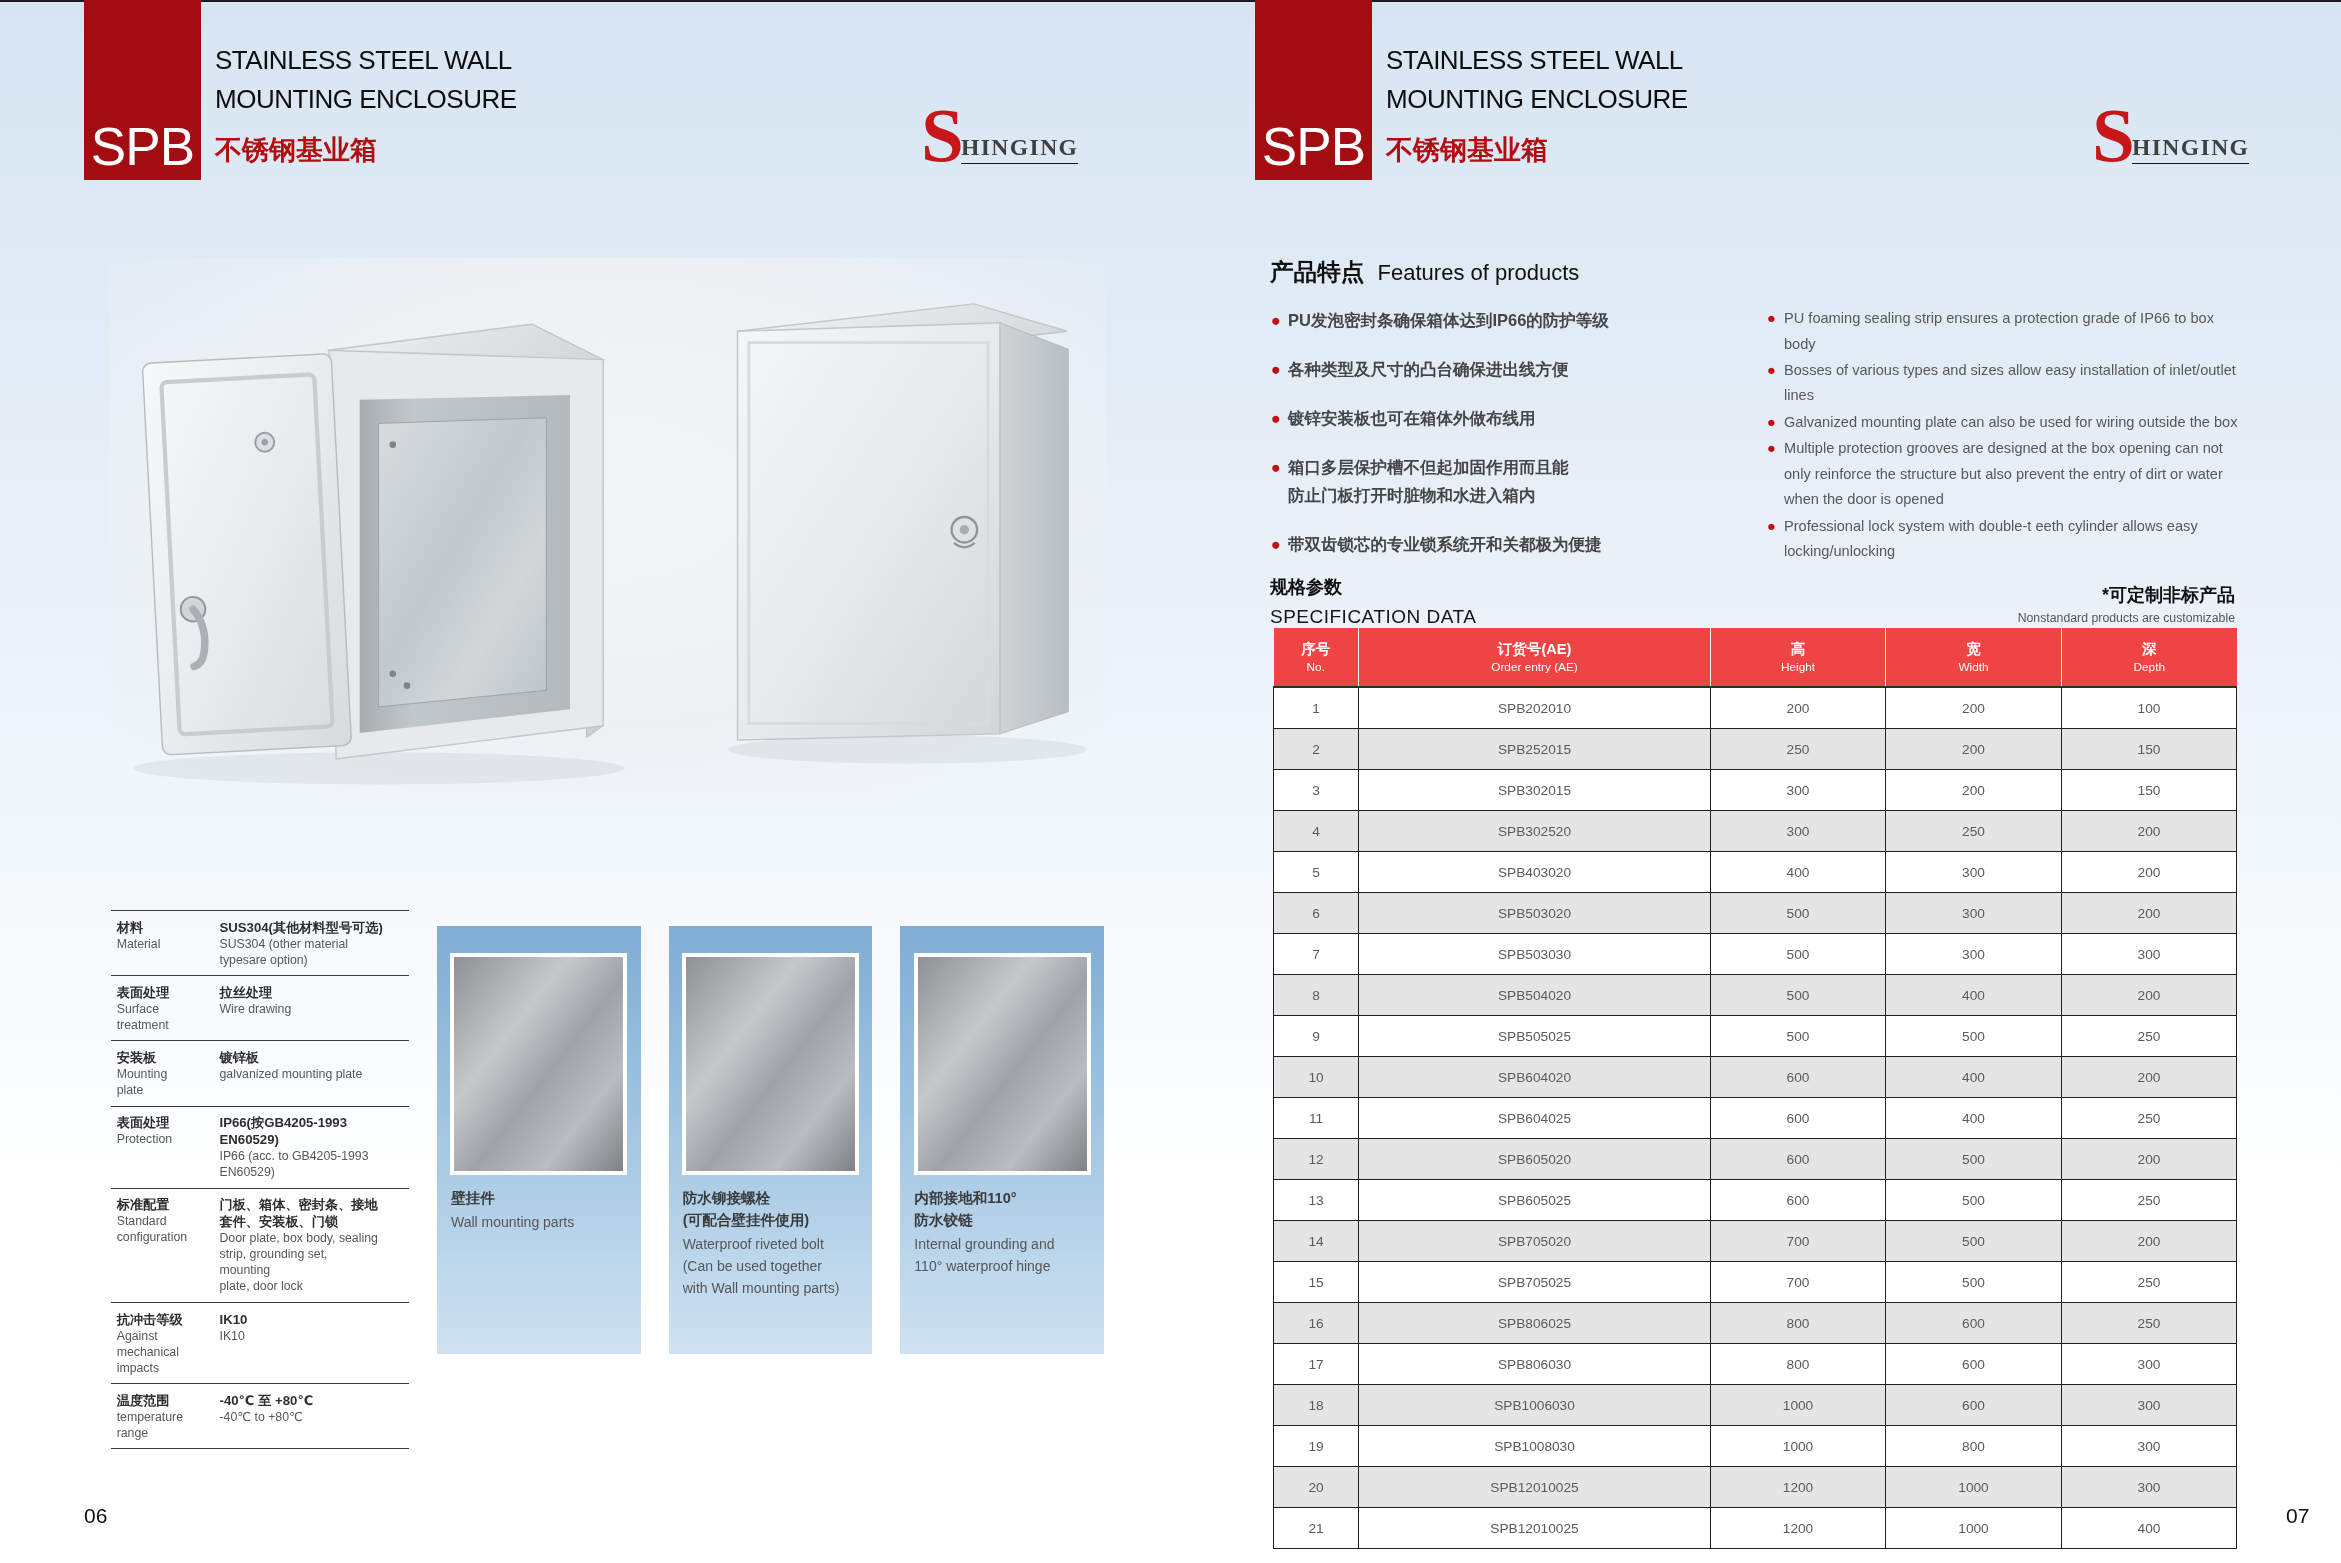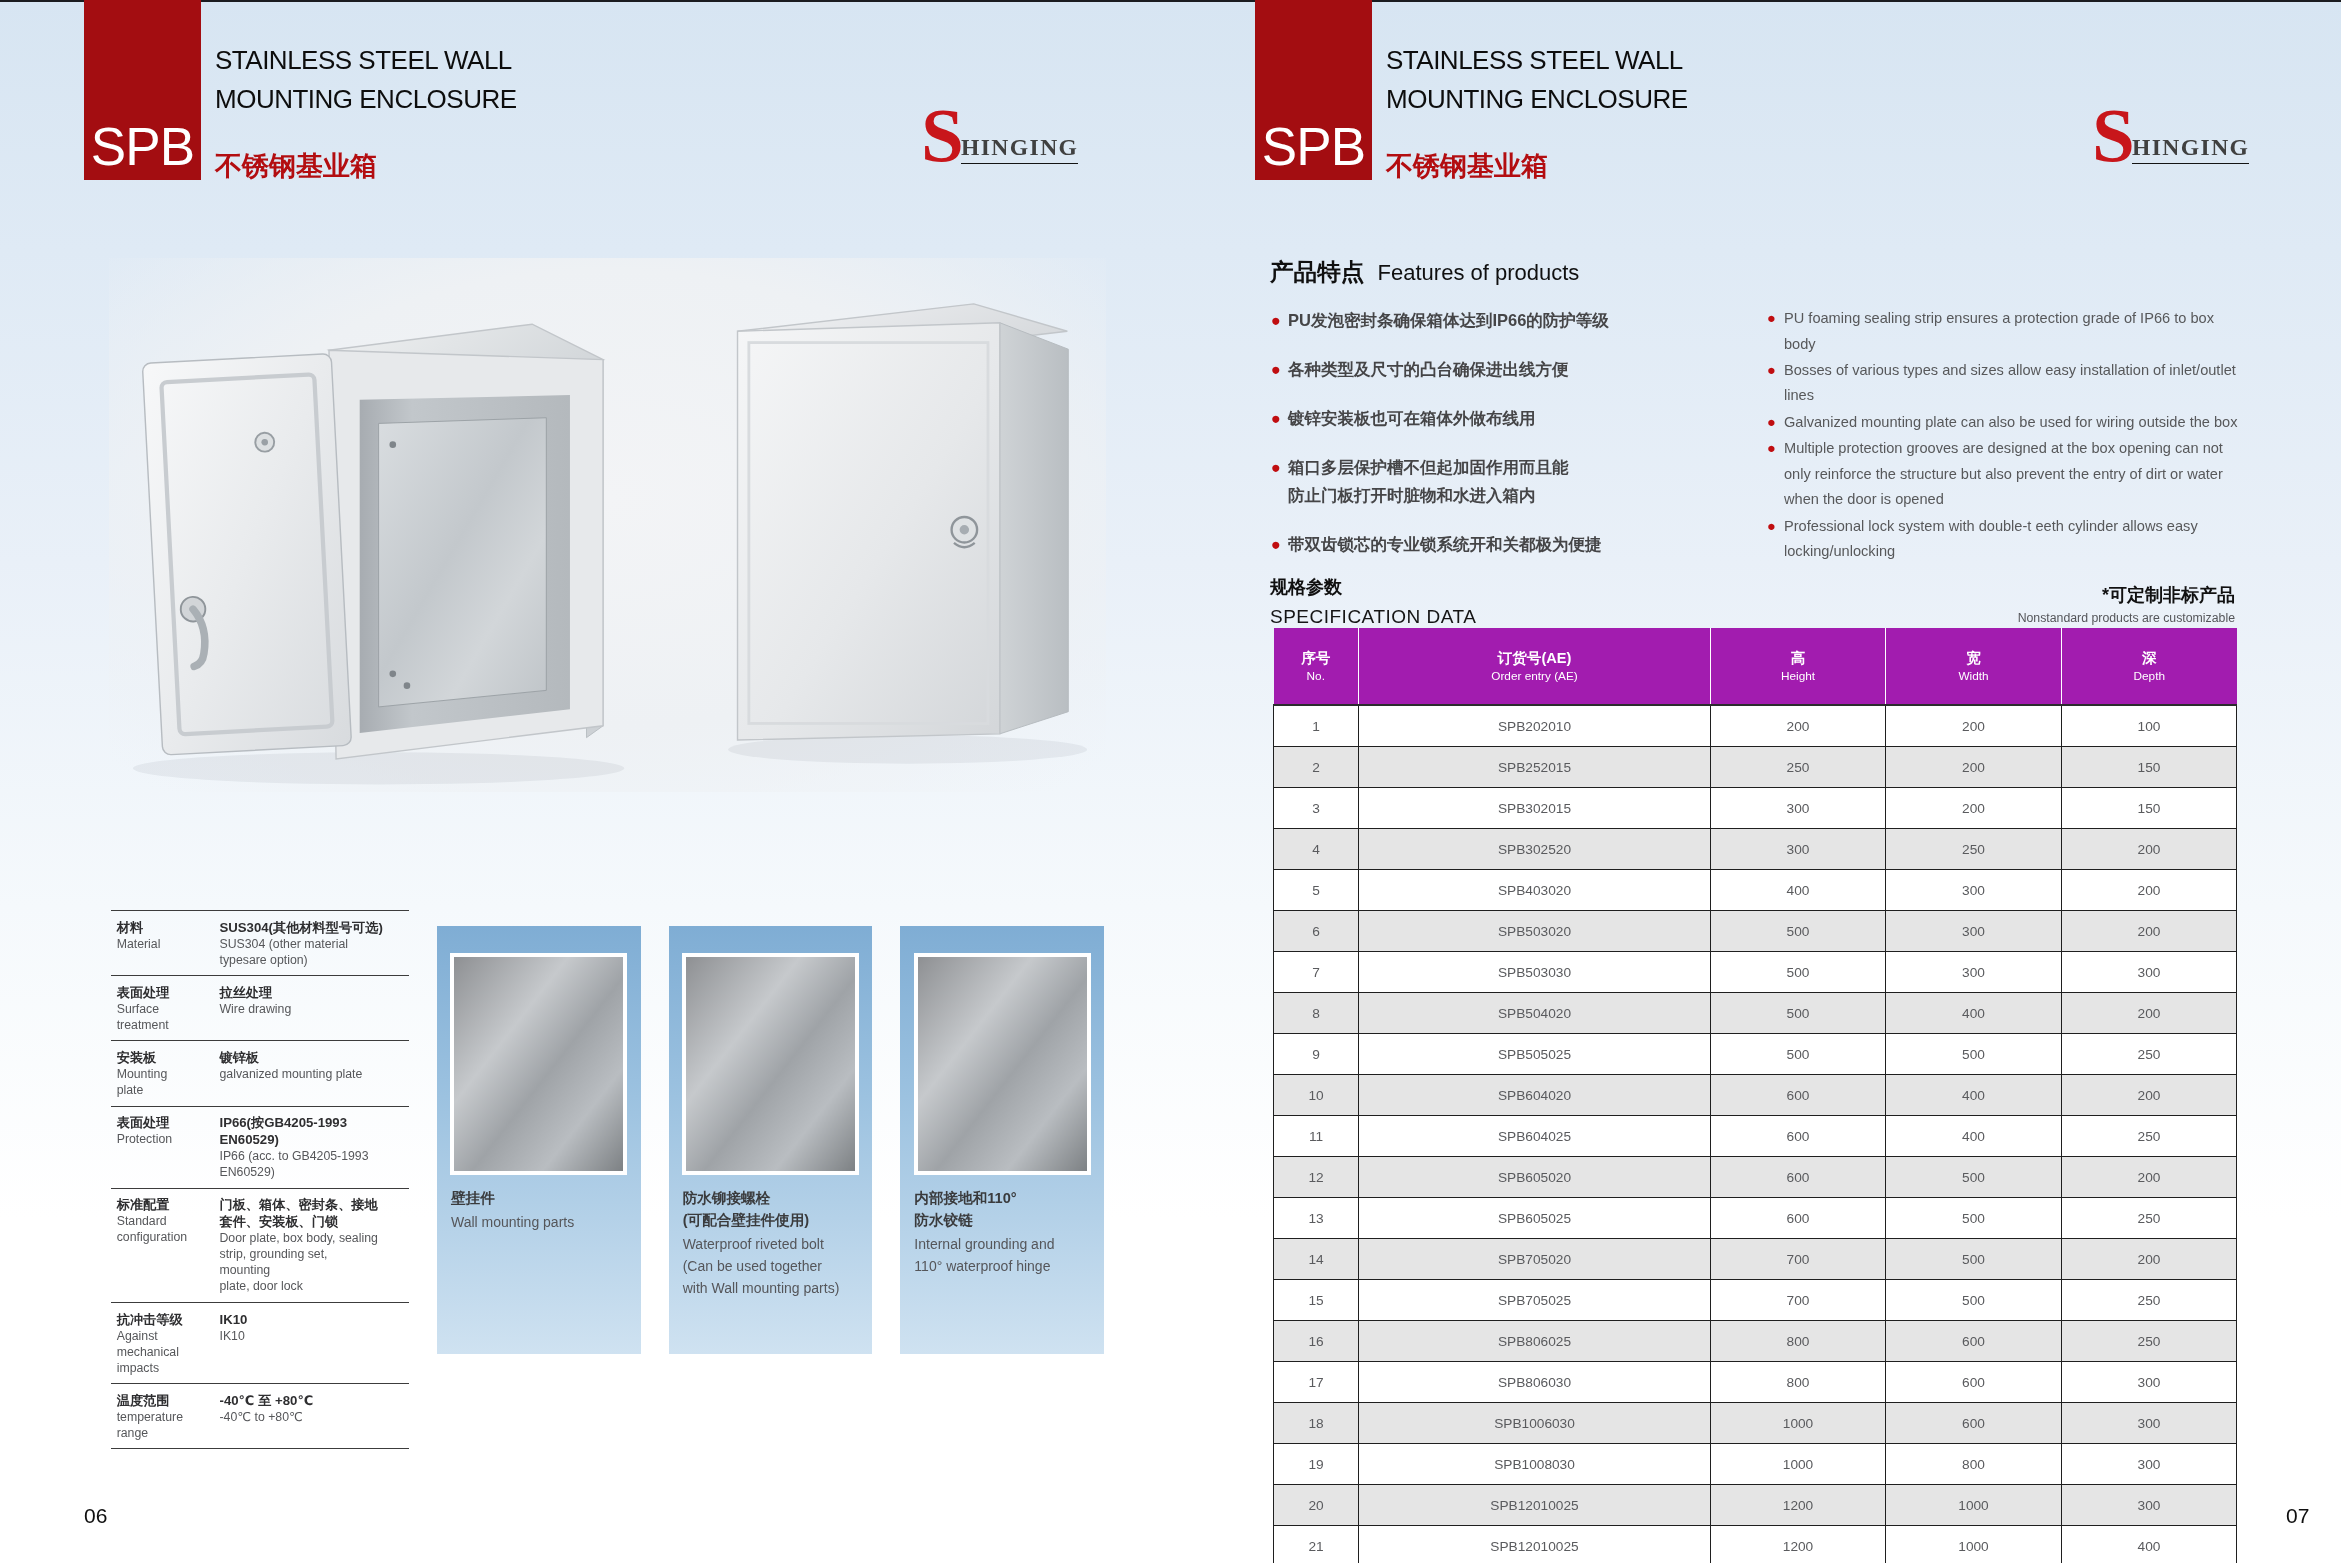--- a/index.html
+++ b/index.html
@@ -11,21 +11,21 @@
   .topline{position:absolute;left:0;top:0;width:100%;height:1.9px;background:#1a1b1f;}
   .page{position:absolute;top:0;width:1171px;height:1563px;}
   #page-left{left:0;} #page-right{left:1171px;}
 
   
   .series-badge{position:absolute;left:84px;top:0;width:117px;height:180px;background:#a30d11;}
   .series-label{position:absolute;left:0;bottom:2.8px;width:100%;text-align:center;
     color:#ffffff;font-size:53px;letter-spacing:-0.9px;}
   .page-title{position:absolute;left:215px;top:41px;color:#0d0d0d;font-size:26px;line-height:39px;
     letter-spacing:-0.5px;white-space:nowrap;}
-  .page-subtitle{position:absolute;left:215px;top:132px;color:#b30d10;font-size:27px;font-weight:bold;white-space:nowrap;margin-top:16px;}
+  .page-subtitle{position:absolute;left:215px;top:132px;color:#b30d10;font-size:27px;font-weight:bold;white-space:nowrap;}
   .brand-logo{position:absolute;left:921px;top:100px;width:198px;height:80px;white-space:nowrap;}
   .logo-s{font-family:"Liberation Serif","DejaVu Serif",serif;font-weight:bold;font-size:77px;color:#c8161b;line-height:71px;}
   .logo-rest{font-family:"Liberation Serif","DejaVu Serif",serif;font-weight:bold;font-size:23.6px;color:#404040;
     letter-spacing:1.4px;border-bottom:1.9px double #141414;padding-bottom:2.8px;position:relative;top:-5.7px;left:-2.8px;}
 
   
   .product-photo{position:absolute;left:109px;top:258px;width:997px;height:534px;
     background:radial-gradient(ellipse at 50% 45%, #f3f4f6 0%, #eef1f4 55%, rgba(238,241,244,0) 95%);}
   .product-photo svg{position:absolute;}
 
@@ -67,22 +67,22 @@
   .ftext{white-space:pre-line;}
 
   
   .spec-heading-cn{position:absolute;left:99px;top:575px;font-size:18px;font-weight:bold;color:#101010;}
   .spec-heading-en{position:absolute;left:99px;top:606px;font-size:19px;color:#151515;letter-spacing:0.5px;}
   .spec-note{position:absolute;left:709px;top:583px;width:355px;text-align:right;}
   .spec-note-cn{font-size:18px;font-weight:bold;color:#111;}
   .spec-note-en{font-size:12.3px;color:#55565a;margin-top:3.8px;}
 
   .specification-table{position:absolute;left:102px;top:628px;width:962px;border-collapse:collapse;table-layout:fixed;}
-  .specification-table th{background:#a21caf;color:#ffffff;font-weight:normal;height:52px;
-    vertical-align:middle;padding:12px;border-left:1.4px solid #ffffff;}
+  .specification-table th{background:#ef4444;color:#ffffff;font-weight:normal;height:52px;
+    vertical-align:middle;padding:3px;border-left:1.4px solid #ffffff;}
   .specification-table th:first-child{border-left:none;}
   .th-cn{display:block;font-size:14.6px;font-weight:bold;line-height:20px;}
   .th-en{display:block;font-size:11.8px;line-height:16px;}
   .specification-table thead tr{border-bottom:2.8px solid #2c2c2e;}
   .specification-table td{height:38px;text-align:center;vertical-align:middle;
     font-size:13.7px;color:#5a5b5e;border-left:0.9px solid #1f1f1f;}
   .specification-table td:first-child{border-left:0.9px solid #1f1f1f;}
   .specification-table tbody tr{border-bottom:1.4px solid #1f1f1f;}
   .specification-table tbody tr:nth-child(even){background:#e5e5e5;}
   .specification-table tbody tr:nth-child(odd){background:#ffffff;}

